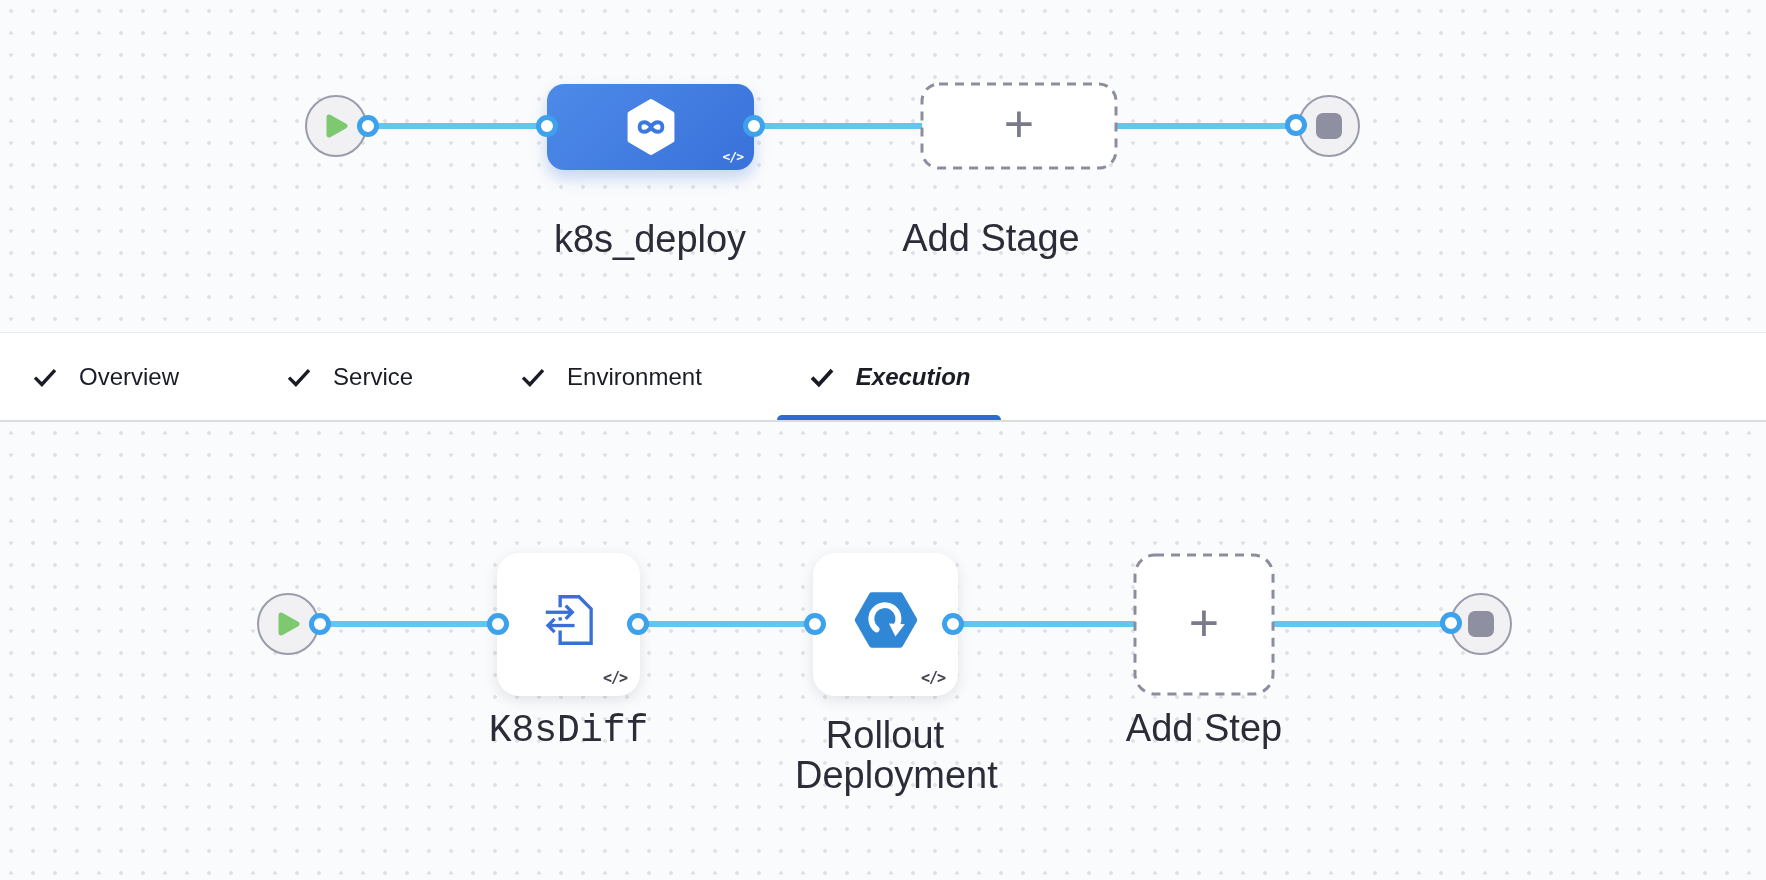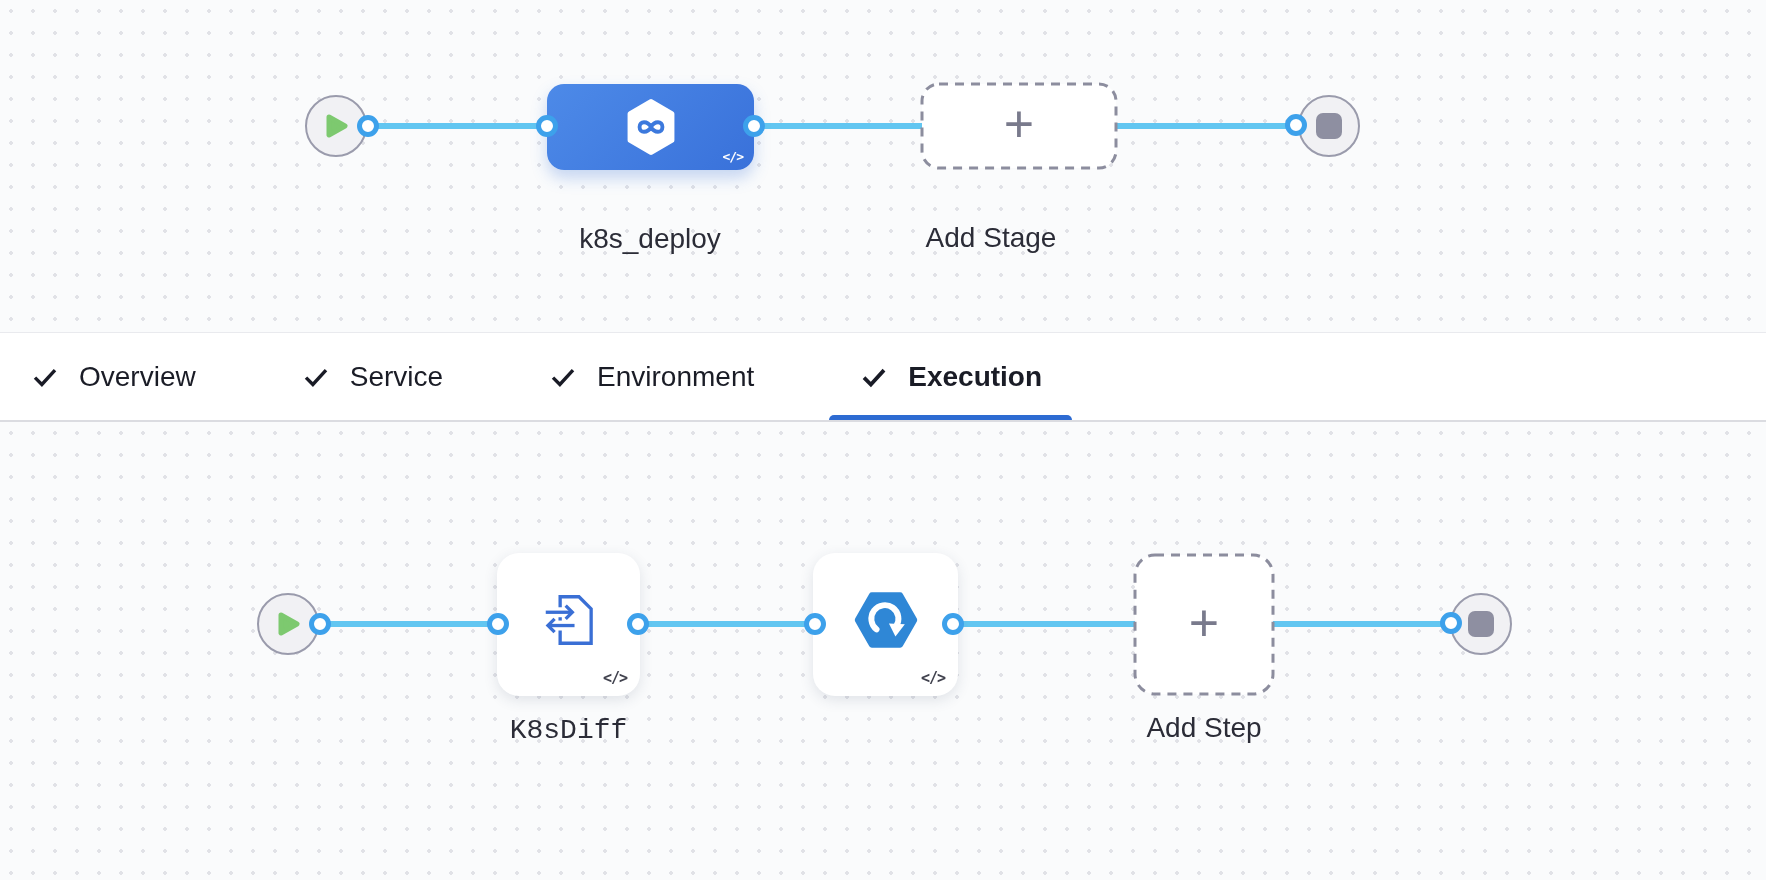--- a/index.html
+++ b/index.html
@@ -19,23 +19,23 @@
 
   
   #tab-bar{
     position:absolute;top:332px;left:0;width:1766px;height:90px;
     background:#ffffff;border-top:1px solid #e9eaee;border-bottom:2px solid #dbdce1;
     box-sizing:border-box;display:flex;align-items:center;
     padding-left:30px;gap:105px;
   }
   .tab{
     height:100%;display:flex;align-items:center;gap:19px;
-    position:relative;font-size:28px;color:#1a1c26;cursor:pointer;
-  }
-  .tab.active{font-weight:700;}
+    position:relative;font-size:24px;color:#1a1c26;cursor:pointer;
+  }
+  .tab.active{font-weight:700;font-style:italic;}
   .tab.active::after{
     content:"";position:absolute;left:-30px;right:-30px;bottom:0;height:5px;
     background:#2d6bd2;border-radius:6px 6px 0 0;
   }
   .check-icon{flex:0 0 auto;}
 
   
   .edge{
     position:absolute;height:6px;background:#62c6f1;border-radius:3px;z-index:1;
   }
@@ -69,21 +69,21 @@
     transform:translateY(-2px);
   }
   .code-badge{
     position:absolute;font-weight:700;letter-spacing:-1px;
     font-family:"DejaVu Sans Mono",monospace;
   }
   .code-badge.on-blue{color:#ffffff;font-size:13px;right:11px;bottom:6px;}
   .code-badge.on-white{color:#41424e;font-size:15px;right:13px;bottom:9px;}
 
   .node-label{
-    position:absolute;font-size:28px;color:#2b2c37;text-align:center;line-height:40px;z-index:2;
+    position:absolute;font-size:38px;color:#2b2c37;text-align:center;line-height:40px;z-index:2;
   }
 </style>
 </head>
 <body>
 
 <div id="canvas-top" class="canvas">
 
   <div class="edge" style="left:368px;top:123px;width:180px;"></div>
   <div class="edge" style="left:754px;top:123px;width:542px;"></div>
 
@@ -196,14 +196,15 @@
     </svg>
     <span class="plus-glyph">+</span>
   </div>
 
   <div class="port" style="left:1440px;top:190px;"></div>
   <div class="terminal" style="left:1450px;top:171px;">
     <div class="stop-square"></div>
   </div>
 
   <div class="node-label" style="left:487px;top:289px;width:163px;font-family:Liberation Mono, monospace;">K8sDiff</div>
+  <div class="node-label" style="left:795px;top:293px;width:180px;">Rollout Deployment</div>
   <div class="node-label" style="left:1123px;top:286px;width:162px;">Add Step</div>
 </div>
 
 </body></html>

